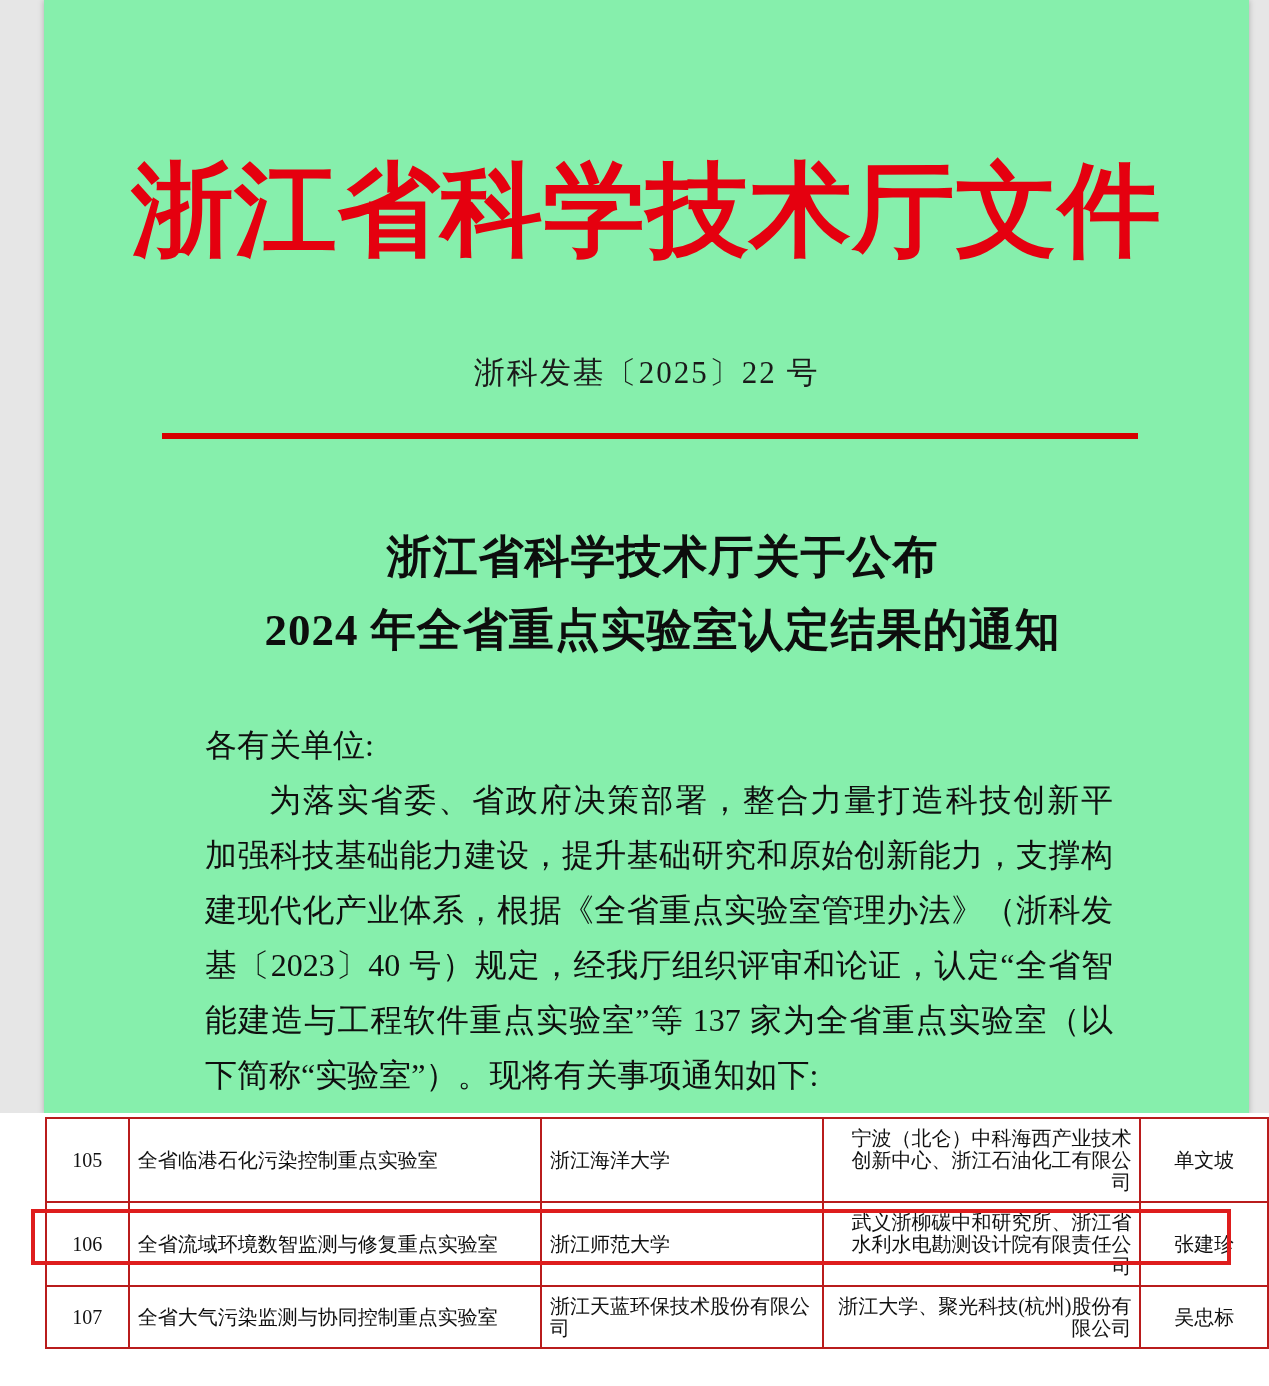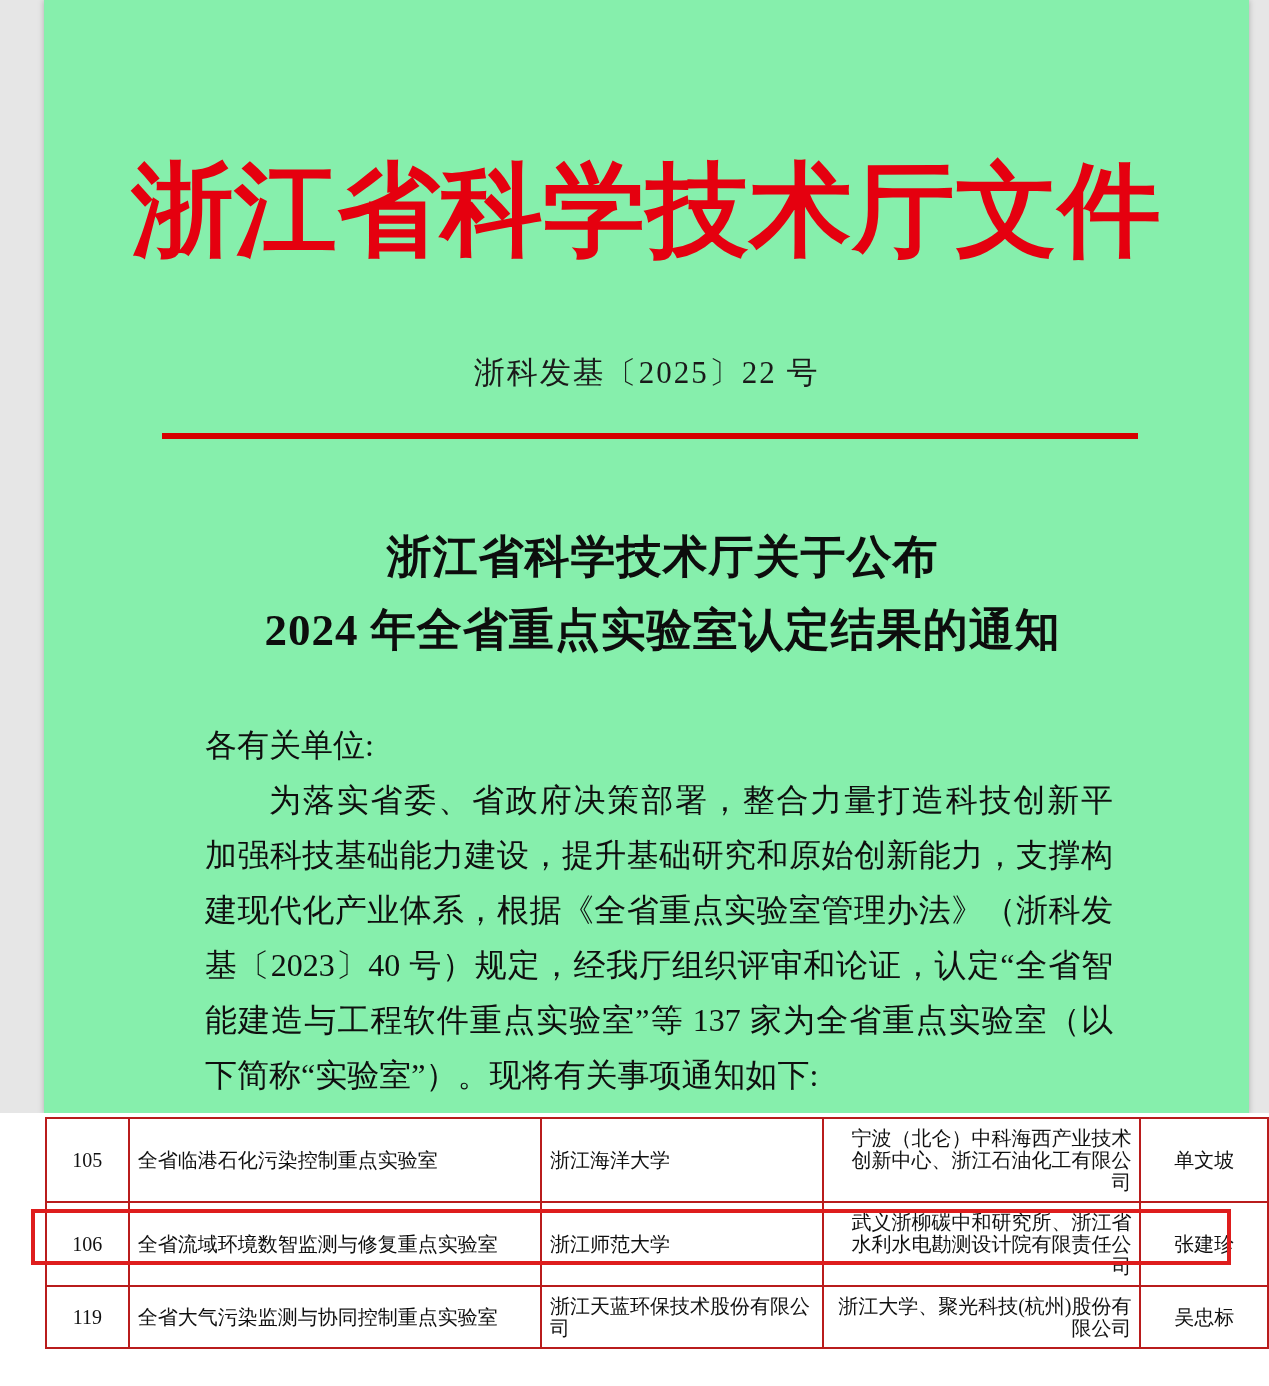--- a/index.html
+++ b/index.html
@@ -112,21 +112,21 @@
       <td class="c-dir">单文坡</td>
     </tr>
     <tr class="r1">
       <td class="c-no">106</td>
       <td class="c-lab">全省流域环境数智监测与修复重点实验室</td>
       <td class="c-inst">浙江师范大学</td>
       <td class="c-part">武义浙柳碳中和研究所、浙江省水利水电勘测设计院有限责任公司</td>
       <td class="c-dir">张建珍</td>
     </tr>
     <tr class="r2">
-      <td class="c-no">119</td>
+      <td class="c-no">107</td>
       <td class="c-lab">全省大气污染监测与协同控制重点实验室</td>
       <td class="c-inst">浙江天蓝环保技术股份有限公司</td>
       <td class="c-part">浙江大学、聚光科技(杭州)股份有限公司</td>
       <td class="c-dir">吴忠标</td>
     </tr>
   </tbody>
     </table>
 
 </div>
 

